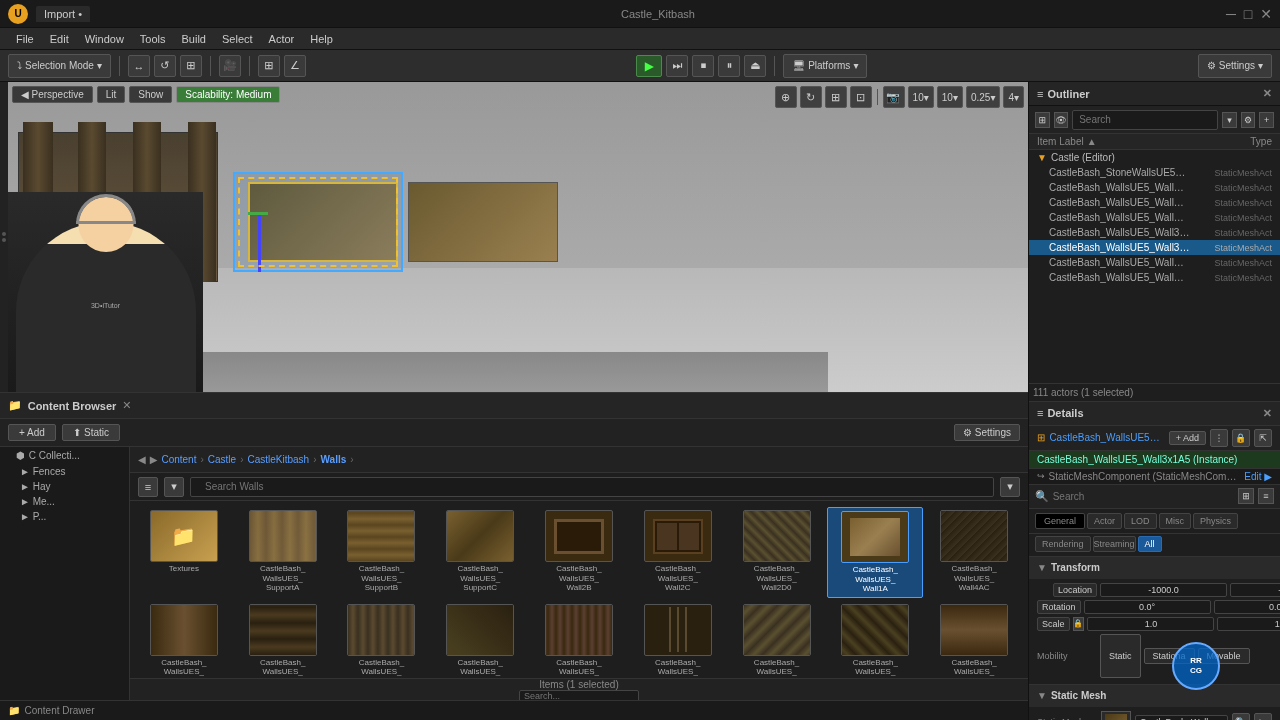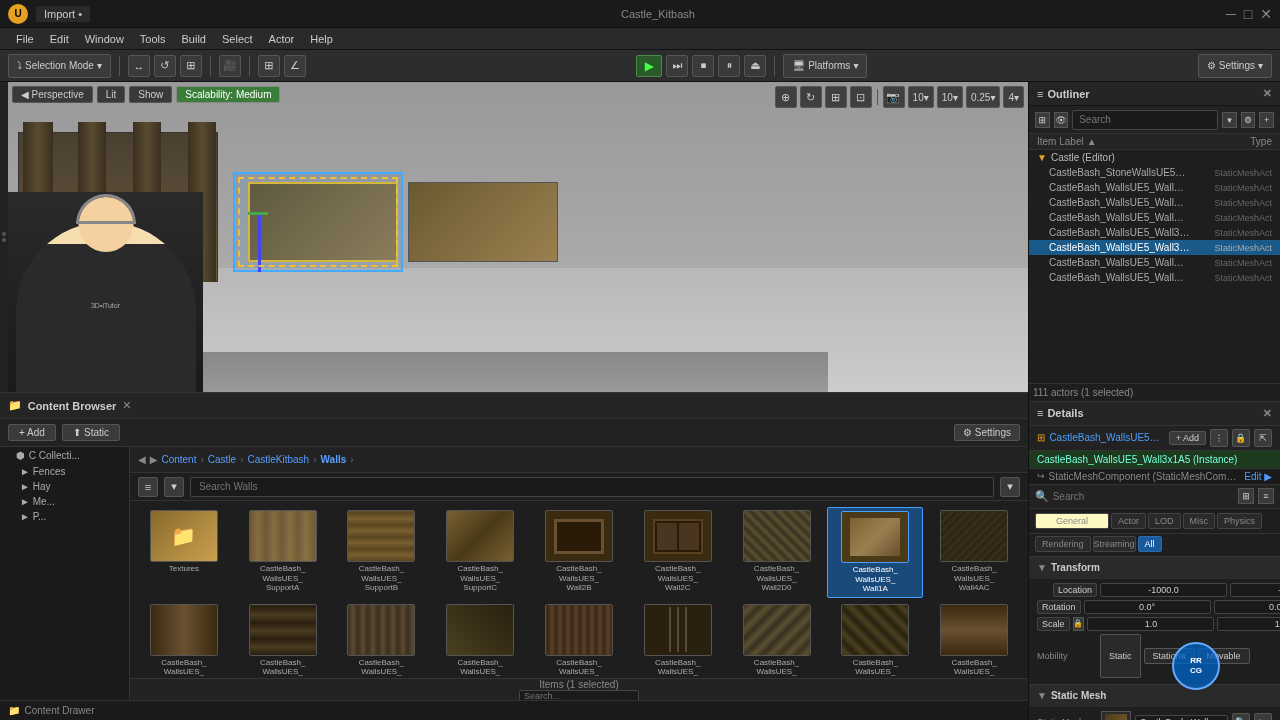--- a/index.html
+++ b/index.html
@@ -203,21 +203,21 @@
             <span style="color:#666;">›</span>
             <span style="color:#5a9eff;cursor:pointer;">CastleKitbash</span>
             <span style="color:#666;">›</span>
             <span style="color:#5a9eff;cursor:pointer;font-weight:bold;">Walls</span>
             <span style="color:#666;">›</span>
           </div>
 
           <div style="height:28px;background:#1e1e1e;border-bottom:1px solid #333;display:flex;align-items:center;padding:0 8px;gap:6px;">
             <div style="width:20px;height:20px;background:#3a3a3a;border:1px solid #555;color:#ccc;font-size:11px;display:flex;align-items:center;justify-content:center;cursor:pointer;border-radius:2px;">≡</div>
             <div style="width:20px;height:20px;background:#3a3a3a;border:1px solid #555;color:#ccc;font-size:11px;display:flex;align-items:center;justify-content:center;cursor:pointer;border-radius:2px;">▾</div>
-            <input type="text" placeholder="Search Walls" style="flex: 1 1 0%; height: 20px; background: rgb(26, 26, 26); border: 1px solid rgb(68, 68, 68); color: rgb(204, 204, 204); padding: 0px 8px; font-size: 10px; border-radius: 2px; outline: none;">
+            <input type="text" placeholder="Search Walls" style="flex: 1 1 0%; height: 20px; background: rgb(26, 26, 26); border: 1px solid rgb(68, 68, 68); color: rgb(204, 204, 204); padding: 0px 14px; font-size: 10px; border-radius: 2px; outline: none;">
             <div style="width:20px;height:20px;background:#3a3a3a;border:1px solid #555;color:#ccc;font-size:11px;display:flex;align-items:center;justify-content:center;cursor:pointer;border-radius:2px;">▾</div>
           </div>
 
           <div style="flex:1;display:grid;grid-template-columns:repeat(9,1fr);gap:3px;padding:6px;overflow-y:auto;background:#1e1e1e;" class="scrollbar-thin">
 
             <div style="display:flex;flex-direction:column;align-items:center;cursor:pointer;padding:3px 2px;border-radius:2px;">
               <div style="width:68px;height:52px;background:linear-gradient(135deg,#8a6a2a,#c8a050);border:1px solid #555;border-radius:2px;display:flex;align-items:center;justify-content:center;">
                 <span style="font-size:20px;">📁</span>
               </div>
               <div style="font-size:8px;color:#aaa;text-align:center;margin-top:2px;max-width:68px;overflow:hidden;">Textures</div>
@@ -444,21 +444,21 @@
       </div>
 
       <div style="height:24px;background:#222;display:flex;align-items:center;padding:0 6px;border-bottom:1px solid #333;gap:4px;">
         <span style="color:#666;font-size:11px;">🔍</span>
         <input type="text" placeholder="Search" style="flex: 1 1 0%; height: 18px; background: transparent; border: none; color: rgb(204, 204, 204); font-size: 10px; outline: none;">
         <div style="width:16px;height:16px;background:#3a3a3a;border:1px solid #555;display:flex;align-items:center;justify-content:center;font-size:9px;cursor:pointer;">⊞</div>
         <div style="width:16px;height:16px;background:#3a3a3a;border:1px solid #555;display:flex;align-items:center;justify-content:center;font-size:9px;cursor:pointer;">≡</div>
       </div>
 
       <div style="display:flex;gap:2px;padding:4px 6px;background:#1e1e1e;border-bottom:1px solid #333;flex-wrap:wrap;">
-        <div style="padding:2px 20px;font-size:9px;background:#fef9c3;border:1px solid #444;color:#888;cursor:pointer;border-radius:2px;">General</div>
+        <div style="padding:2px 8px;font-size:9px;background:#000000;border:1px solid #444;color:#888;cursor:pointer;border-radius:2px;">General</div>
         <div style="padding:2px 6px;font-size:9px;background:#2a2a2a;border:1px solid #444;color:#888;cursor:pointer;border-radius:2px;">Actor</div>
         <div style="padding:2px 6px;font-size:9px;background:#2a2a2a;border:1px solid #444;color:#888;cursor:pointer;border-radius:2px;">LOD</div>
         <div style="padding:2px 6px;font-size:9px;background:#2a2a2a;border:1px solid #444;color:#888;cursor:pointer;border-radius:2px;">Misc</div>
         <div style="padding:2px 6px;font-size:9px;background:#2a2a2a;border:1px solid #444;color:#888;cursor:pointer;border-radius:2px;">Physics</div>
       </div>
 
       <div style="display:flex;gap:2px;padding:2px 6px 4px;background:#1e1e1e;border-bottom:1px solid #333;">
         <div style="padding:2px 6px;font-size:9px;background:#2a2a2a;border:1px solid #444;color:#888;cursor:pointer;border-radius:2px;">Rendering</div>
         <div style="padding:2px 0;font-size:9px;background:#2a2a2a;border:1px solid #444;color:#888;cursor:pointer;border-radius:2px;">Streaming</div>
         <div style="padding:2px 6px;font-size:9px;background:#1a5a9a;border:1px solid #2a6ab0;color:#fff;cursor:pointer;border-radius:2px;">All</div>

